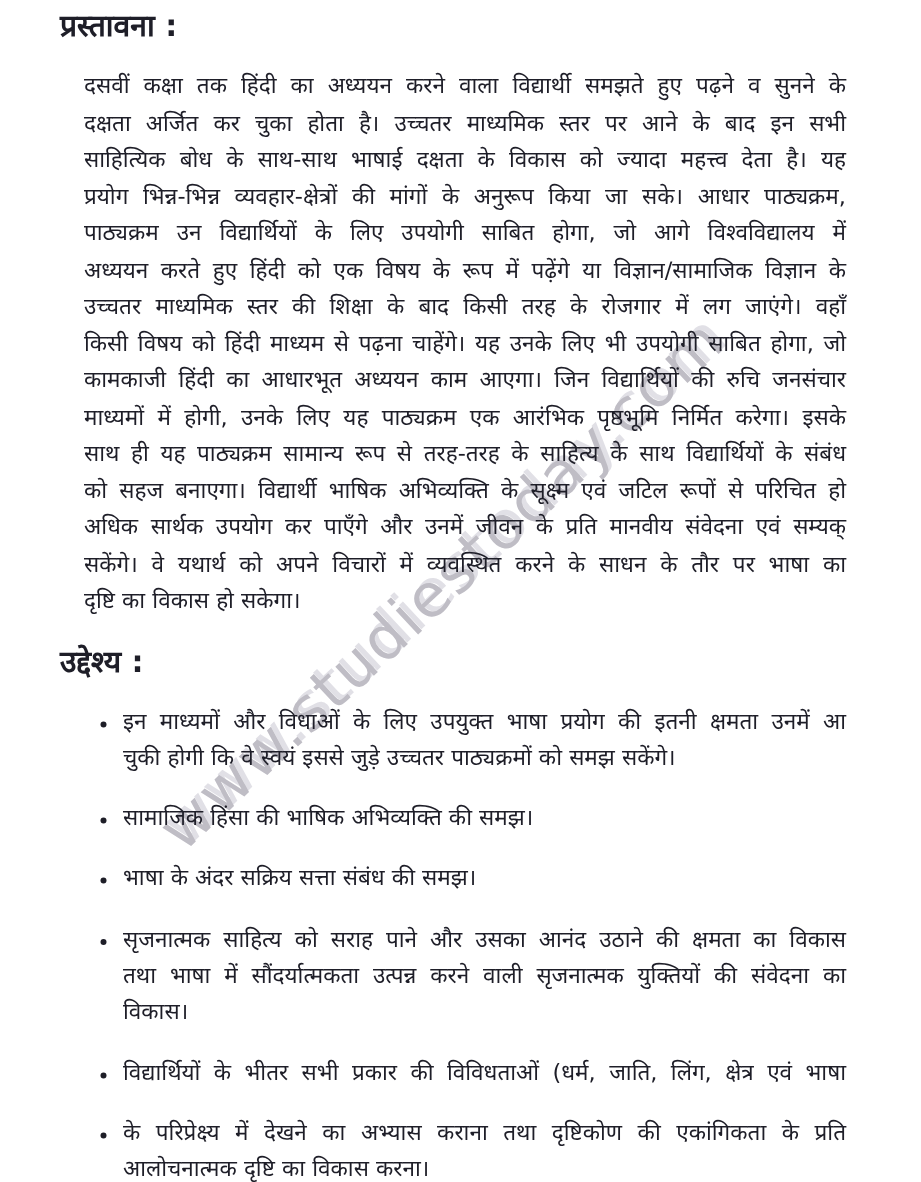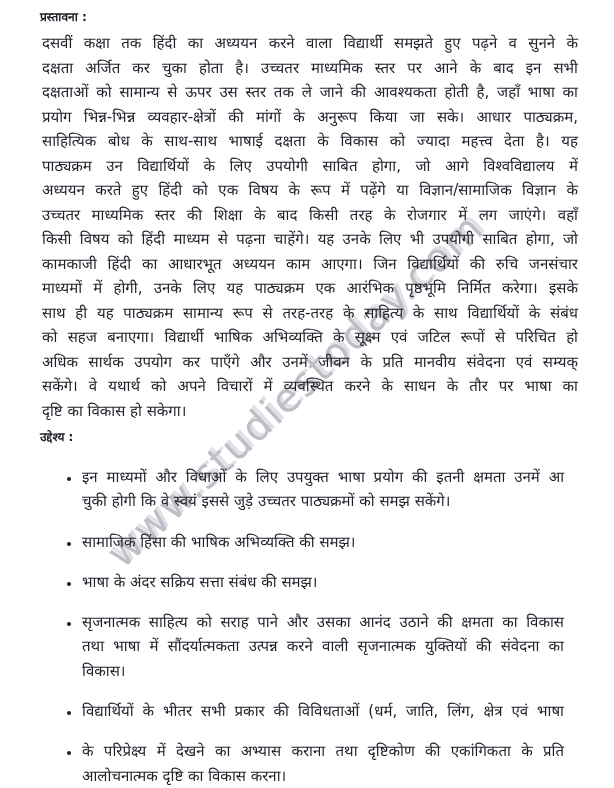--- a/index.html
+++ b/index.html
@@ -31,28 +31,28 @@
     white-space:nowrap;
     z-index:0;
     user-select:none;
   }
   .content{
     position:relative;
     z-index:1;
     padding:5px 34px 0 40px;
   }
   .heading{
-    font-size:12px;
+    font-size:20px;
     font-weight:bold;
     margin:0;
     line-height:24px;
   }
   .heading.objectives-heading{
   }
-  .para{margin:2px;}
+  .para{margin:16px;}
   .jline{
     font-size:15px;
     line-height:24.5px;
     text-align:justify;
     text-align-last:justify;
   }
   .jline.last{
     text-align-last:left;
   }
   ul.bullets{
@@ -78,23 +78,22 @@
 
   <div class="watermark">www.studiestoday.com</div>
 
   <div class="content">
 
     <h2 class="heading">प्रस्तावना :</h2>
 
     <div class="para" id="intro-para">
         <div class="jline">दसवीं कक्षा तक हिंदी का अध्ययन करने वाला विद्यार्थी समझते हुए पढ़ने व सुनने के</div>
         <div class="jline">दक्षता अर्जित कर चुका होता है। उच्चतर माध्यमिक स्तर पर आने के बाद इन सभी</div>
-        <div class="jline">दक्षताओं को सामान्य से ऊपर उस स्तर तक ले जाने की आवश्यकता होती है, जहाँ भाषा का</div>
+        <div class="jline">साहित्यिक बोध के साथ-साथ भाषाई दक्षता के विकास को ज्यादा महत्त्व देता है। यह</div>
         <div class="jline">प्रयोग भिन्न-भिन्न व्यवहार-क्षेत्रों की मांगों के अनुरूप किया जा सके। आधार पाठ्यक्रम,</div>
-        <div class="jline">साहित्यिक बोध के साथ-साथ भाषाई दक्षता के विकास को ज्यादा महत्त्व देता है। यह</div>
         <div class="jline">पाठ्यक्रम उन विद्यार्थियों के लिए उपयोगी साबित होगा, जो आगे विश्वविद्यालय में</div>
         <div class="jline">अध्ययन करते हुए हिंदी को एक विषय के रूप में पढ़ेंगे या विज्ञान/सामाजिक विज्ञान के</div>
         <div class="jline">उच्चतर माध्यमिक स्तर की शिक्षा के बाद किसी तरह के रोजगार में लग जाएंगे। वहाँ</div>
         <div class="jline">किसी विषय को हिंदी माध्यम से पढ़ना चाहेंगे। यह उनके लिए भी उपयोगी साबित होगा, जो</div>
         <div class="jline">कामकाजी हिंदी का आधारभूत अध्ययन काम आएगा। जिन विद्यार्थियों की रुचि जनसंचार</div>
         <div class="jline">माध्यमों में होगी, उनके लिए यह पाठ्यक्रम एक आरंभिक पृष्ठभूमि निर्मित करेगा। इसके</div>
         <div class="jline">साथ ही यह पाठ्यक्रम सामान्य रूप से तरह-तरह के साहित्य के साथ विद्यार्थियों के संबंध</div>
         <div class="jline">को सहज बनाएगा। विद्यार्थी भाषिक अभिव्यक्ति के सूक्ष्म एवं जटिल रूपों से परिचित हो</div>
         <div class="jline">अधिक सार्थक उपयोग कर पाएँगे और उनमें जीवन के प्रति मानवीय संवेदना एवं सम्यक्</div>
         <div class="jline">सकेंगे। वे यथार्थ को अपने विचारों में व्यवस्थित करने के साधन के तौर पर भाषा का</div>

